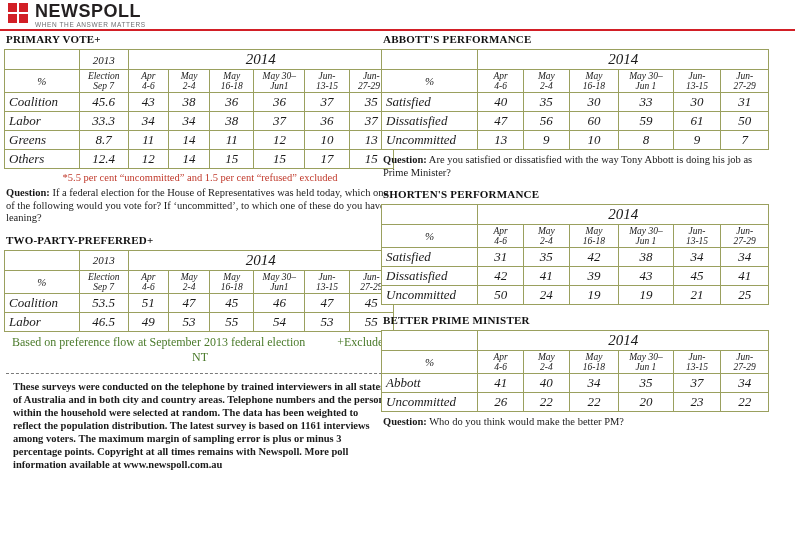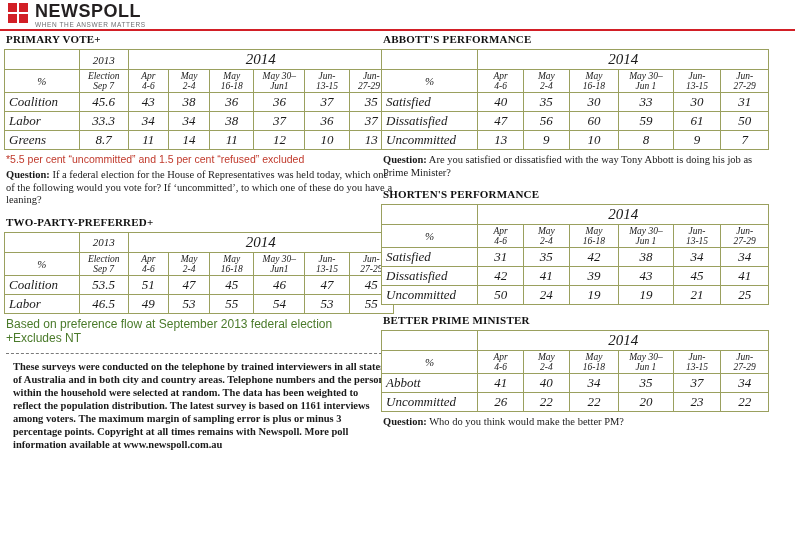--- a/index.html
+++ b/index.html
@@ -58,21 +58,21 @@
   .yrshade{background:#e4dca8;}
   .hdr{background:#e9ecd0;font-size:9.5px;line-height:10px;padding:2px 2px;}
   .hdrshade{background:#e4dca8;font-size:9.5px;line-height:10px;padding:2px 2px;}
   .hdrlast{background:#c9a8c4;font-size:9.5px;line-height:10px;padding:2px 2px;}
   .cellshade{background:#e4dca8;}
   .celllast{background:#c9a8c4;}
   .val{font-size:13px;}
   .blank{border:none;background:transparent;}
 
   
-  .note{font-family:Liberation Sans, sans-serif;font-size:10px;color:#111;margin:3px 0 0 2px;}
+  .note{font-family:Liberation Serif, serif;font-size:10px;color:#111;margin:3px 0 0 2px;text-align:center;}
   .note.red{color:#c0392b;font-size:10.5px;}
   .note.green{color:#4a7a2a;font-size:12px;}
   .q{font-family:"Liberation Serif",serif;font-size:10.5px;margin:4px 0 0 2px;line-height:12.5px;}
   .q b{font-weight:bold;}
 
   .dashrule{border-top:1px dashed #7a7a7a;margin:8px 2px 6px 2px;}
   .methodology{font-family:"Liberation Serif",serif;font-size:10.5px;line-height:13px;margin:0 9px;font-weight:bold;}
 
   .qright{font-family:"Liberation Serif",serif;font-size:10.5px;margin:4px 0 0 2px;line-height:12.5px;}
 </style>
@@ -148,20 +148,30 @@
       <tr>
         <td class="rowlbl">Greens</td>
         <td class="val cellshade">8.7</td>
         <td class="val">11</td>
         <td class="val">14</td>
         <td class="val">11</td>
         <td class="val">12</td>
         <td class="val">10</td>
         <td class="val celllast">13</td>
       </tr>
+      <tr>
+        <td class="rowlbl">Others</td>
+        <td class="val cellshade">12.4</td>
+        <td class="val">12</td>
+        <td class="val">14</td>
+        <td class="val">15</td>
+        <td class="val">15</td>
+        <td class="val">17</td>
+        <td class="val celllast">15</td>
+      </tr>
     </tbody>
       </table>
 
     <div class="note red">*5.5 per cent “uncommitted” and 1.5 per cent “refused” excluded</div>
     <div class="q">
       <b>Question:</b>
       <span>If a federal election for the House of Representatives was held today, which one of the following would you vote for? If ‘uncommitted’, to which one of these do you have a leaning?</span>
     </div>
 
     <div class="sp"></div>

